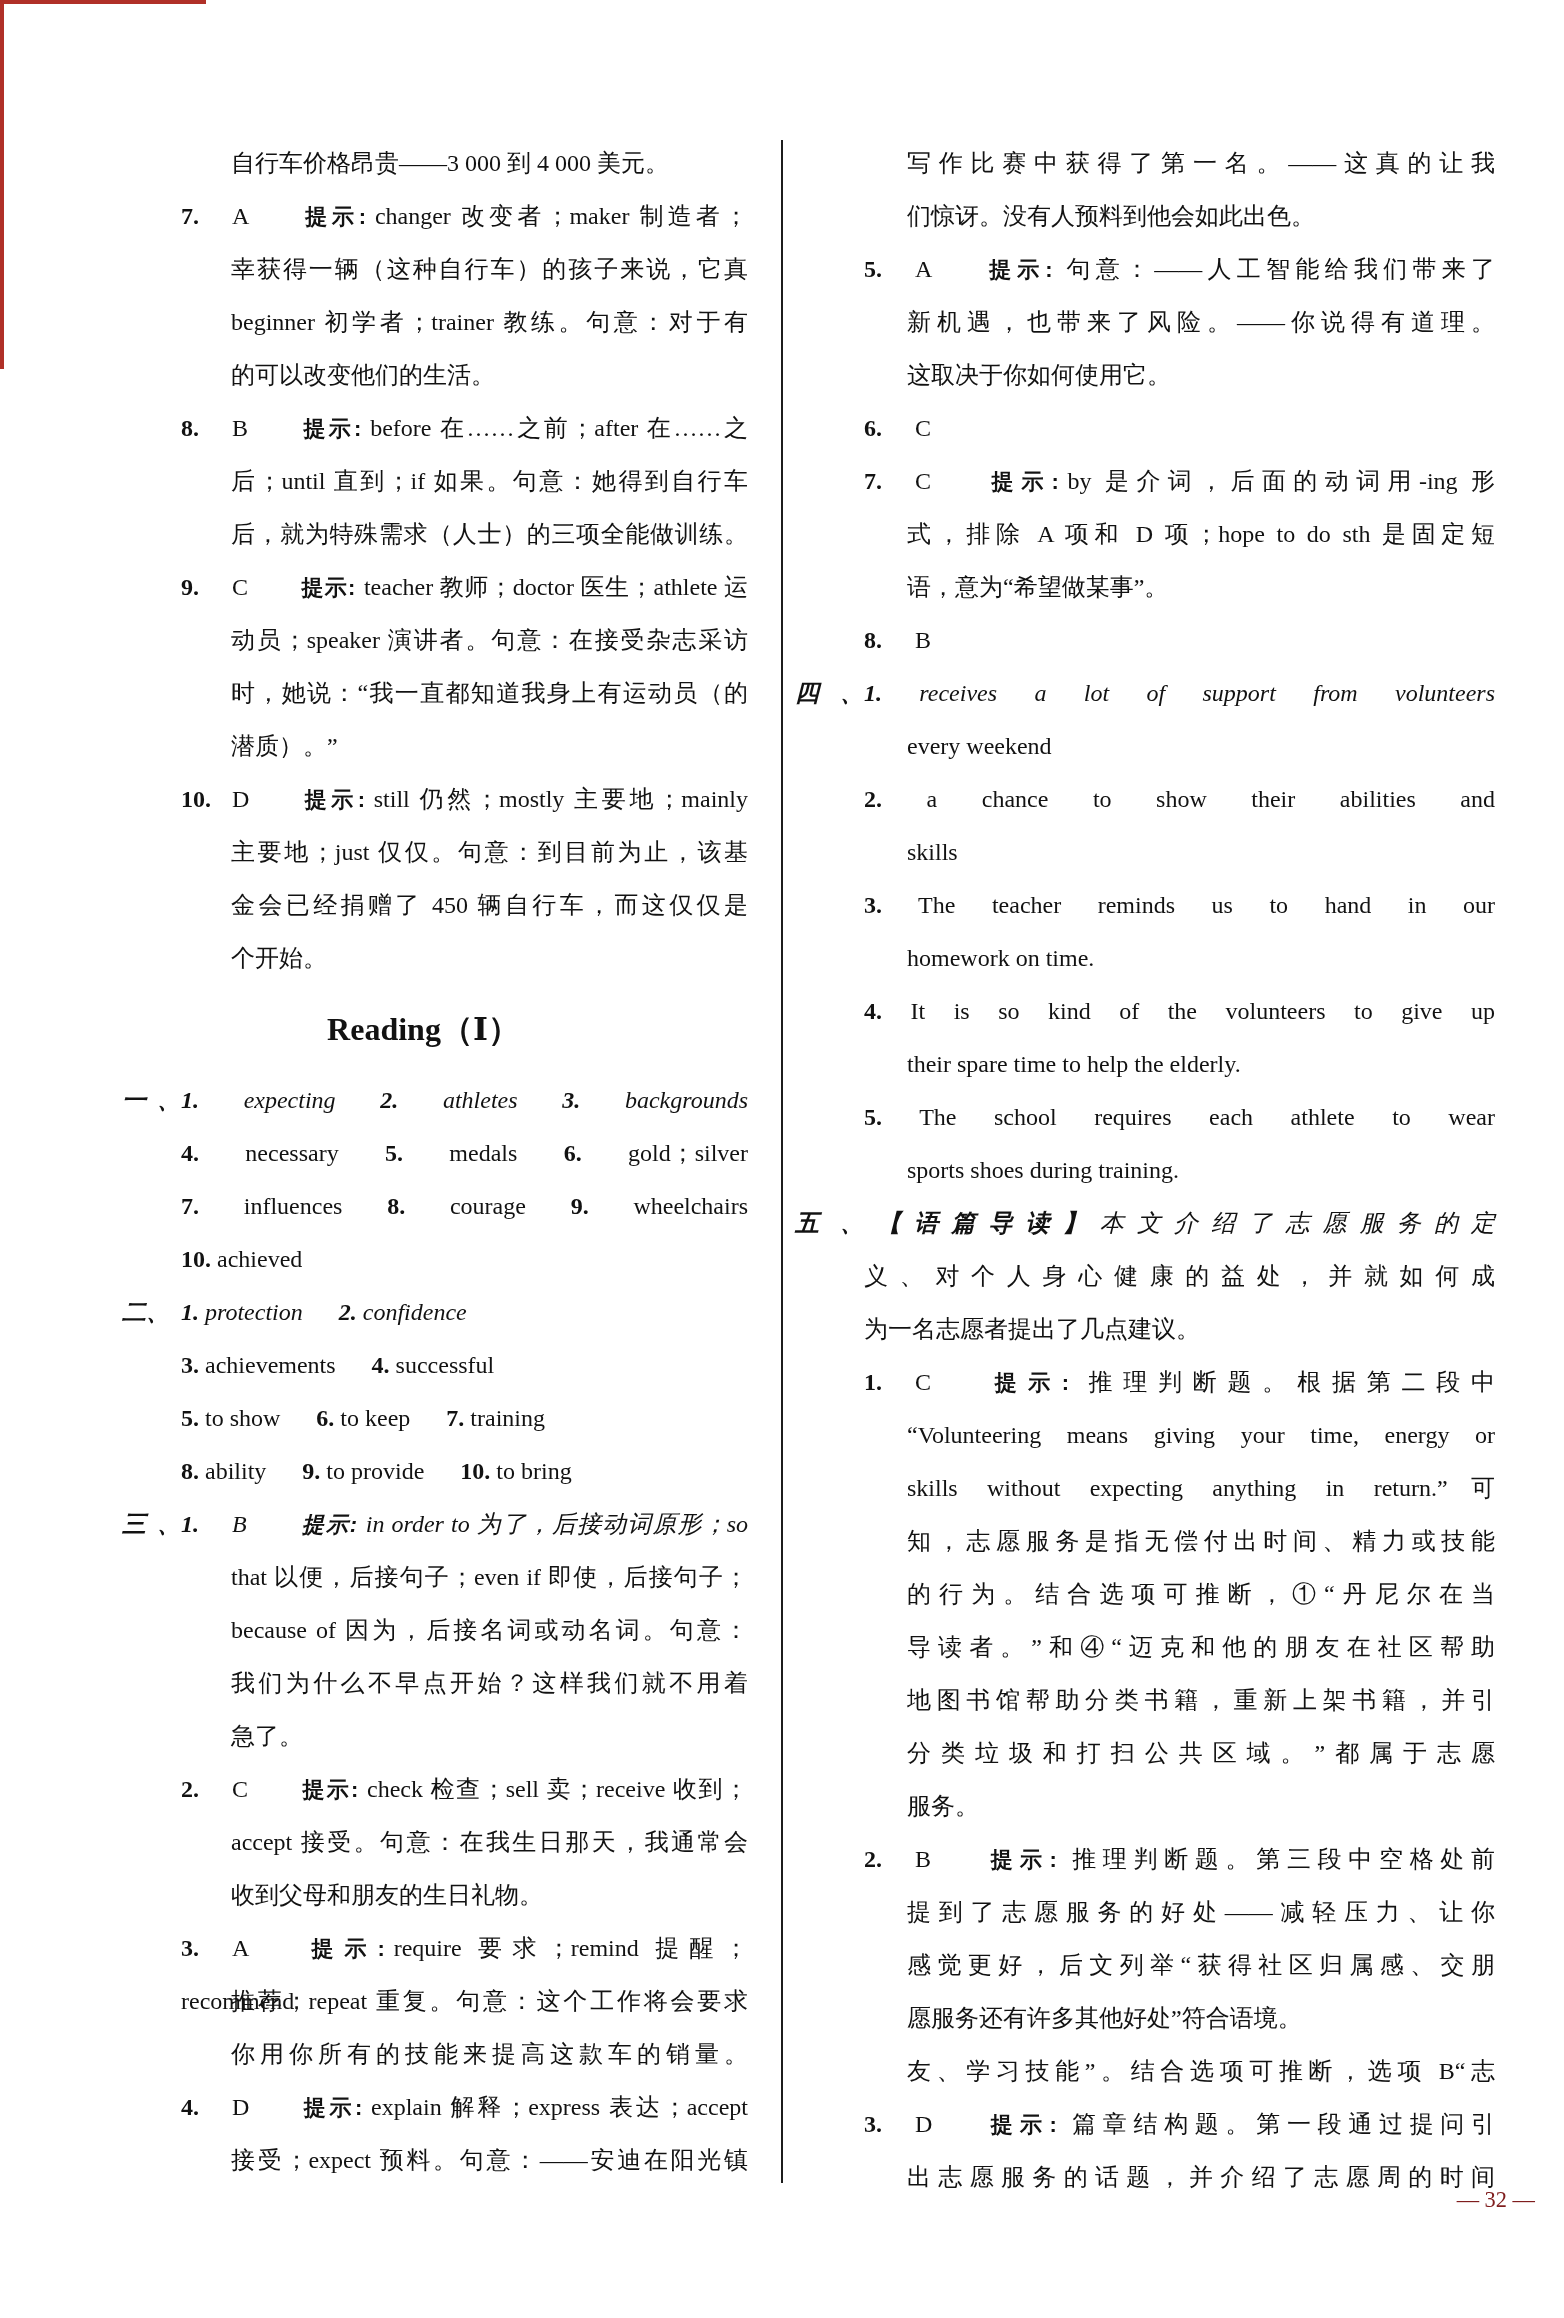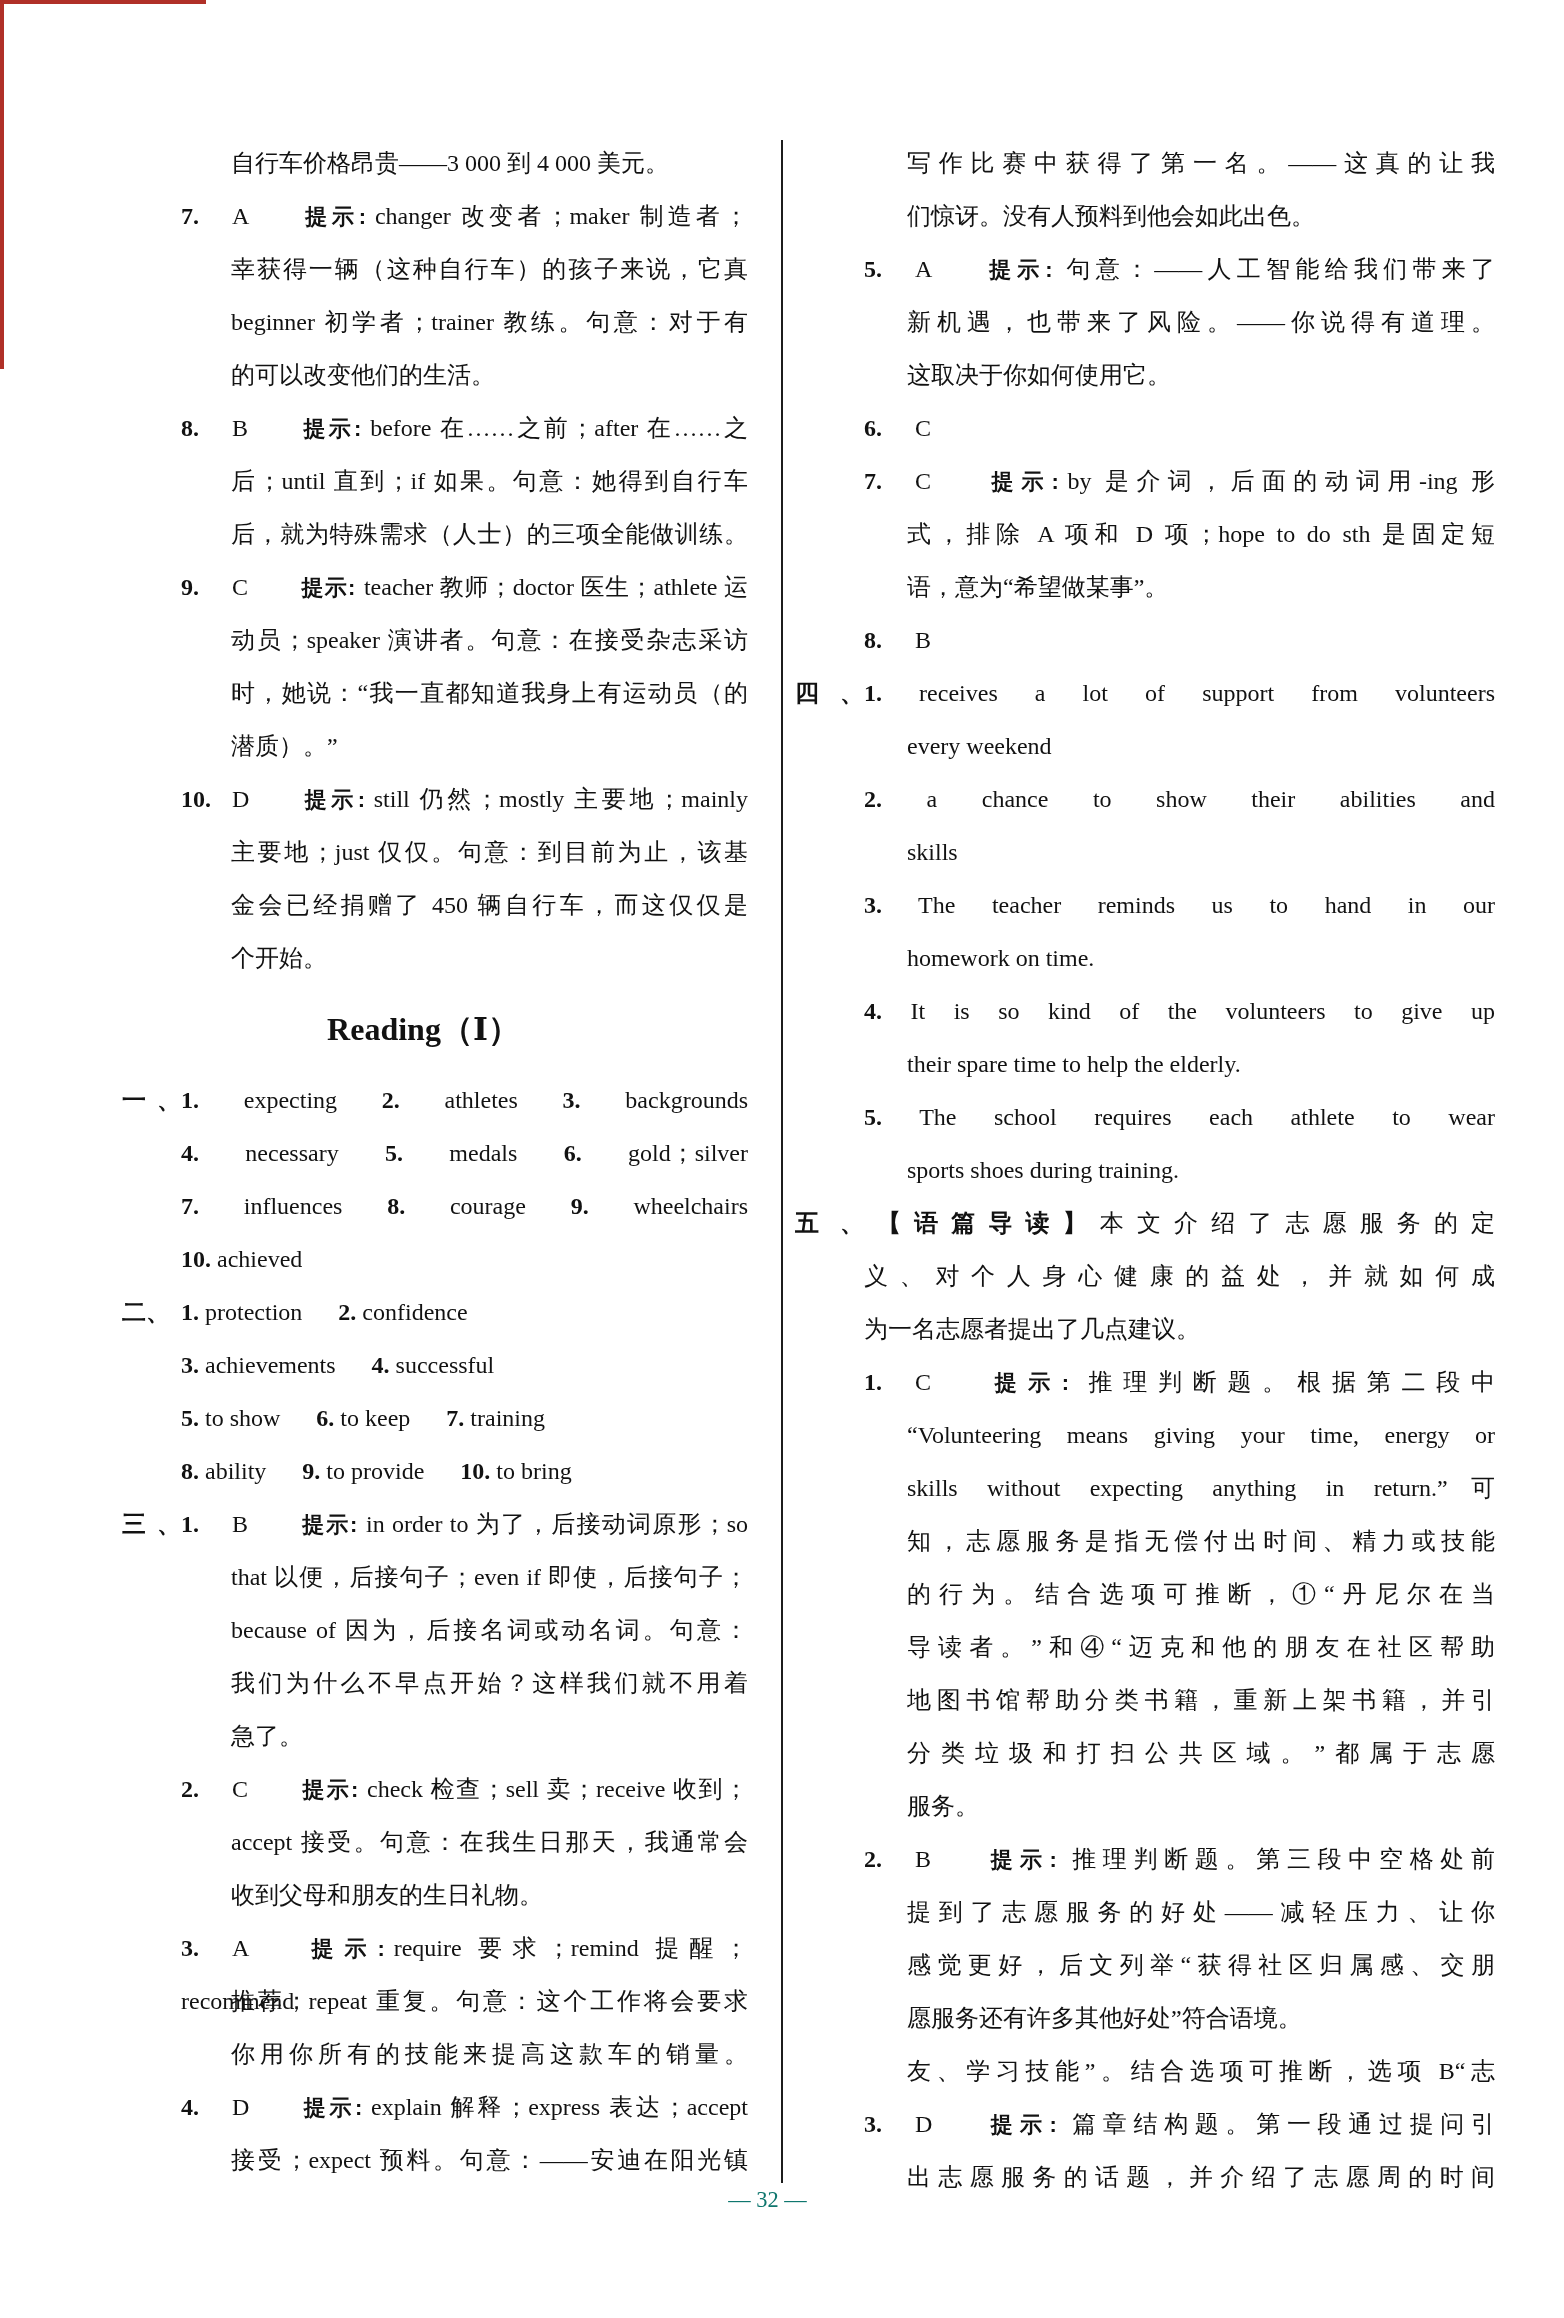--- a/index.html
+++ b/index.html
@@ -18,21 +18,21 @@
   .col{position:absolute;top:137px;}
   #col-left{left:99px;width:649px;}
   #col-right{left:795px;width:700px;}
   
   .ln{
     height:53px;line-height:53px;font-size:24px;
     text-align:left;white-space:normal;overflow:visible;
   }
   .ln.c{padding-left:132px;}   
   .ln.i{padding-left:82px;}   
-  .ln.s{padding-left:23px;}    
+  .ln.s{padding-left:23px;font-style:italic;}    
   #col-right .ln.c{padding-left:112px;}
   #col-right .ln.i{padding-left:69px;}
   #col-right .ln.s{padding-left:0;}
   .ln.h{
     padding-left:0;text-align:center;font-weight:bold;
     font-size:32px;height:89px;line-height:89px;
   }
   .ln.j{text-align:justify;text-align-last:justify;}
   
   .b{font-weight:bold;}
@@ -42,21 +42,21 @@
   #col-right .sb{width:69px;}
   .g{display:inline-block;width:36px;height:0.7px;}
   .hint{
     font-weight:bold;margin-right:8px;
     font-family:"Liberation Sans","DejaVu Sans",sans-serif;
     font-size:22px;letter-spacing:0.7px;
   }
   
   #footer{
     position:absolute;left:0;top:2180px;width:1535px;
-    text-align:center;font-size:22.4px;color:#0f766e;
+    text-align:right;font-size:22.4px;color:#7f1d1d;
     height:40px;line-height:40px;
   }
 </style>
 </head>
 <body>
 
 <div id="page">
   <div id="artifact-top"></div>
   <div id="artifact-left"></div>
   <div id="divider"></div>

